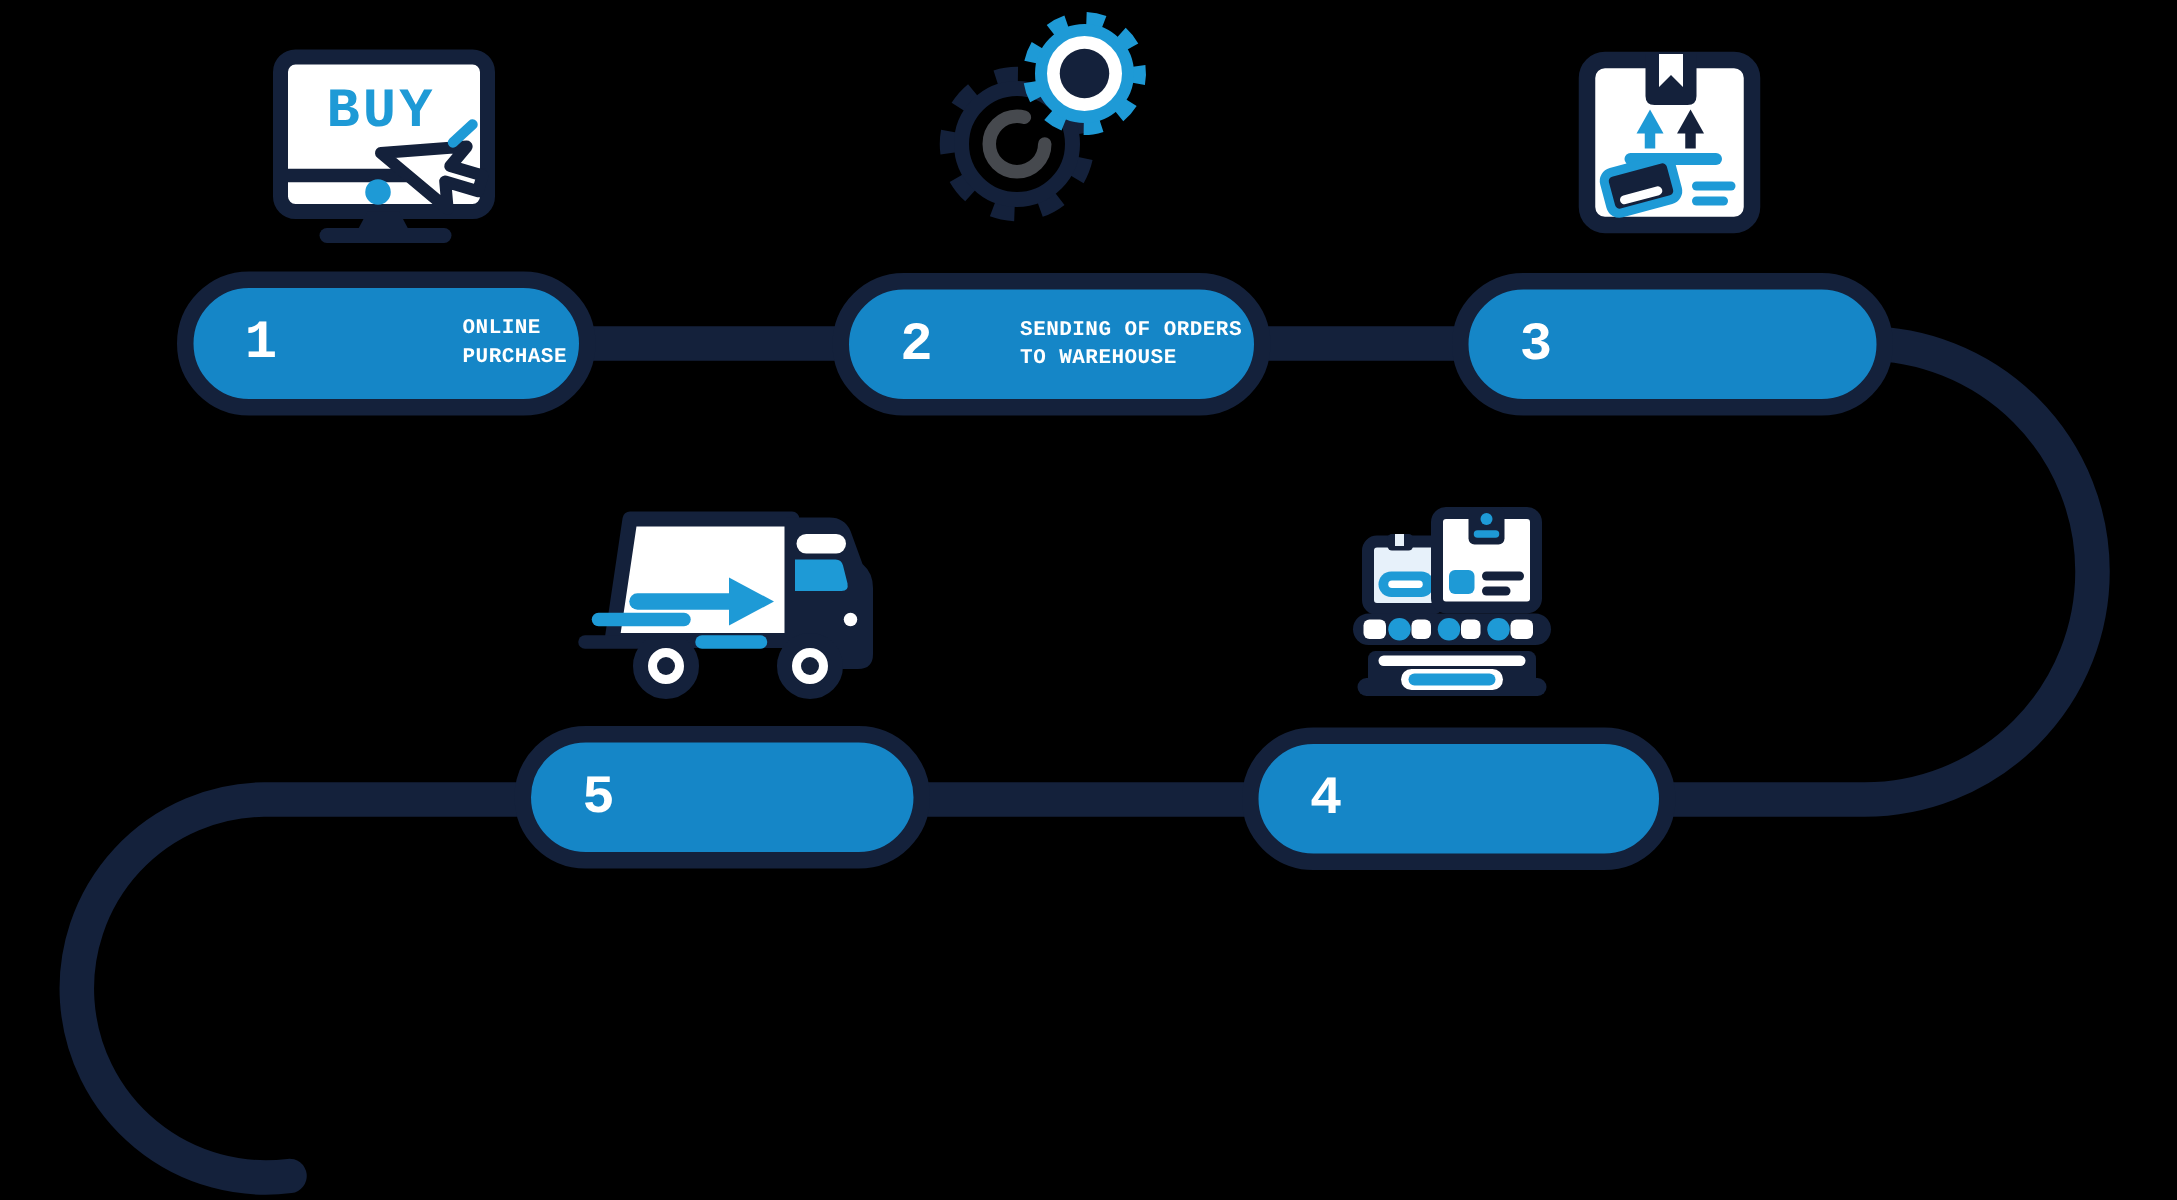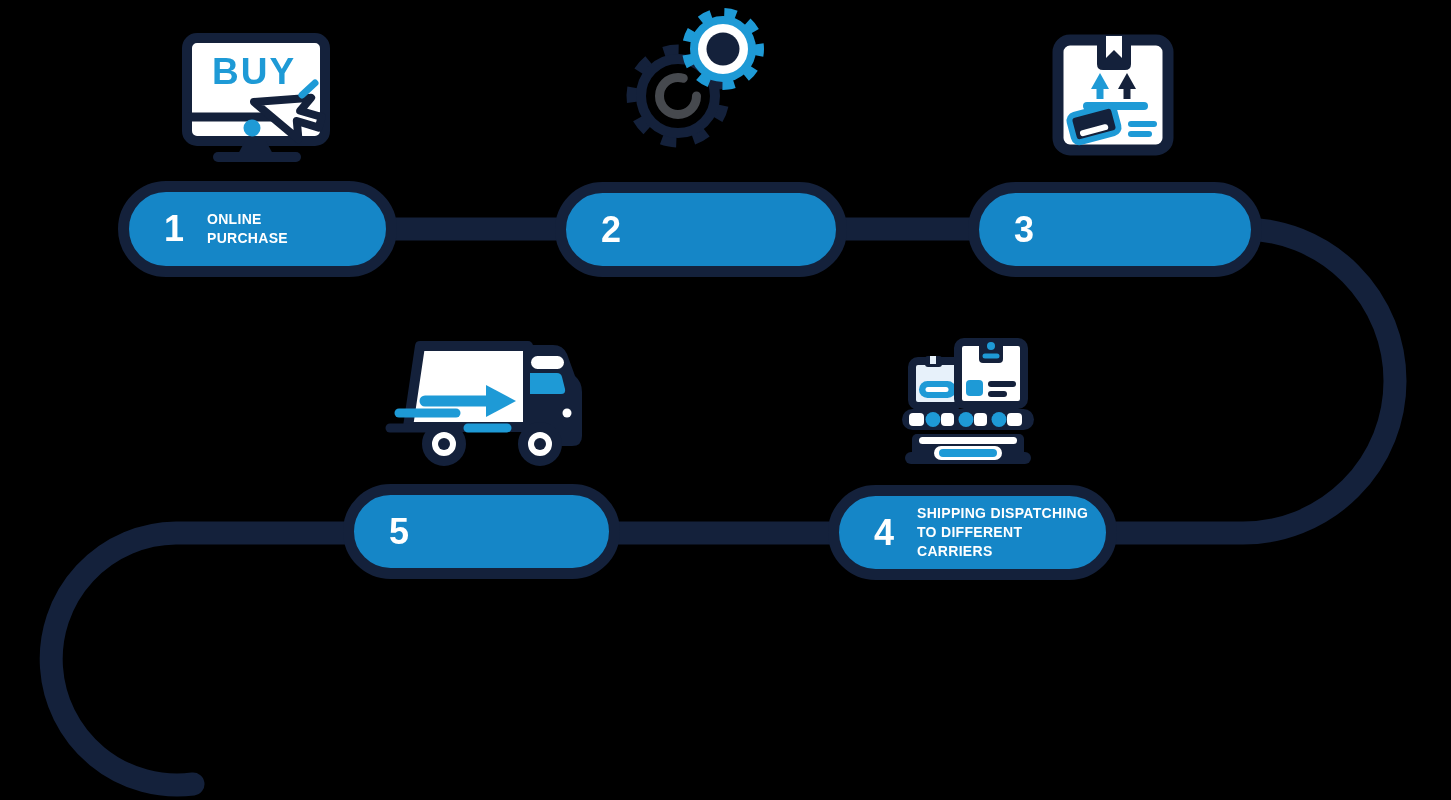--- a/index.html
+++ b/index.html
@@ -1,31 +1,31 @@
 <!DOCTYPE html>
 <html><head>
 <meta charset="utf-8">
 <style>
   html,body { margin:0; padding:0; background:#000; }
   .canvas {
     position:relative; width:1451px; height:800px; background:#000000;
-    overflow:hidden; font-family:Liberation Sans, sans-serif;
+    overflow:hidden; font-family:Liberation Mono, monospace;
   }
   .icons-layer { position:absolute; left:0; top:0; width:1451px; height:800px; }
   .pill {
     position:absolute; box-sizing:border-box;
     display:flex; align-items:center;
     background:#1586C7; border:11px solid #14213B; border-radius:999px;
     color:#FFFFFF;
   }
   .pill-num {
     flex:0 0 auto; width:66px; margin-left:12px; text-align:center;
     font-size:36px; font-weight:bold; line-height:1;
   }
-  .pill-label-wrap { flex:1 1 auto; display:flex; justify-content:flex-start; }
+  .pill-label-wrap { flex:1 1 auto; display:flex; justify-content:flex-end; }
   .pill-label {
     font-size:14px; font-weight:bold; letter-spacing:0.3px;
     line-height:19px; white-space:pre-line; text-align:left; padding-right:8px;
   }
   .pill1 { left:118px; top:181px; width:279px; height:96px; }
   .pill2 { left:555px; top:182px; width:292px; height:95px; }
   .pill3 { left:968px; top:182px; width:294px; height:95px; }
   .pill4 { left:828px; top:485px; width:289px; height:95px; }
   .pill5 { left:343px; top:484px; width:277px; height:95px; }
   .buy-text { font-weight:bold; letter-spacing:2px; }
@@ -127,31 +127,31 @@
   <div class="pill pill1">
     <div class="pill-num">1</div>
     <div class="pill-label-wrap">
       <div class="pill-label">ONLINE
 PURCHASE</div>
     </div>
   </div>
 
   <div class="pill pill2">
     <div class="pill-num">2</div>
+    <div class="pill-label-wrap">
+      <div class="pill-label">SENDING OF ORDERS
+TO WAREHOUSE</div>
+    </div>
   </div>
 
   <div class="pill pill3">
     <div class="pill-num">3</div>
   </div>
 
   <div class="pill pill4">
     <div class="pill-num">4</div>
-    <div class="pill-label-wrap">
-      <div class="pill-label">SHIPPING DISPATCHING
-TO DIFFERENT CARRIERS</div>
-    </div>
   </div>
 
   <div class="pill pill5">
     <div class="pill-num">5</div>
   </div>
 
 </div>
 
 </body></html>

